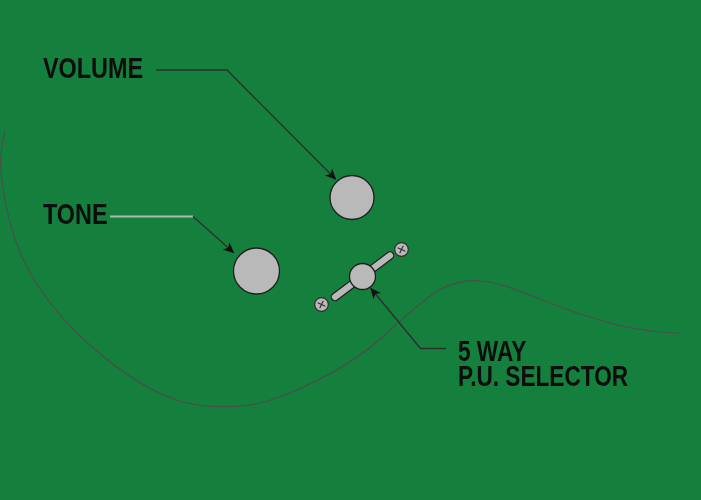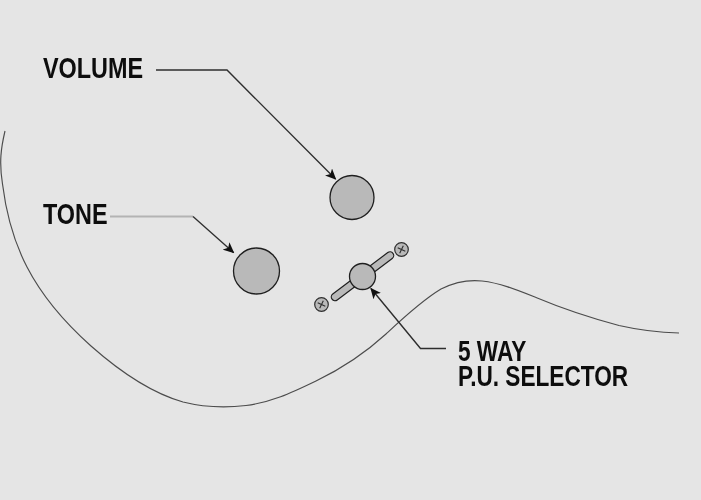--- a/index.html
+++ b/index.html
@@ -1,20 +1,20 @@
 <!DOCTYPE html>
 <html><head>
 <meta charset="utf-8">
 <style>
   html, body { margin: 0; padding: 0; background: #ffffff; }
   .canvas {
     position: relative;
     width: 701px;
     height: 500px;
-    background: #e5e5e5;
+    background: #15803d;
     overflow: hidden;
     font-family: "Liberation Sans", sans-serif;
   }
   .canvas svg.art { position: absolute; left: 0; top: 0; }
   .callout-label {
     position: absolute;
     color: #0d0d0d;
     font-weight: bold;
     white-space: nowrap;
     transform: scaleX(0.78);

